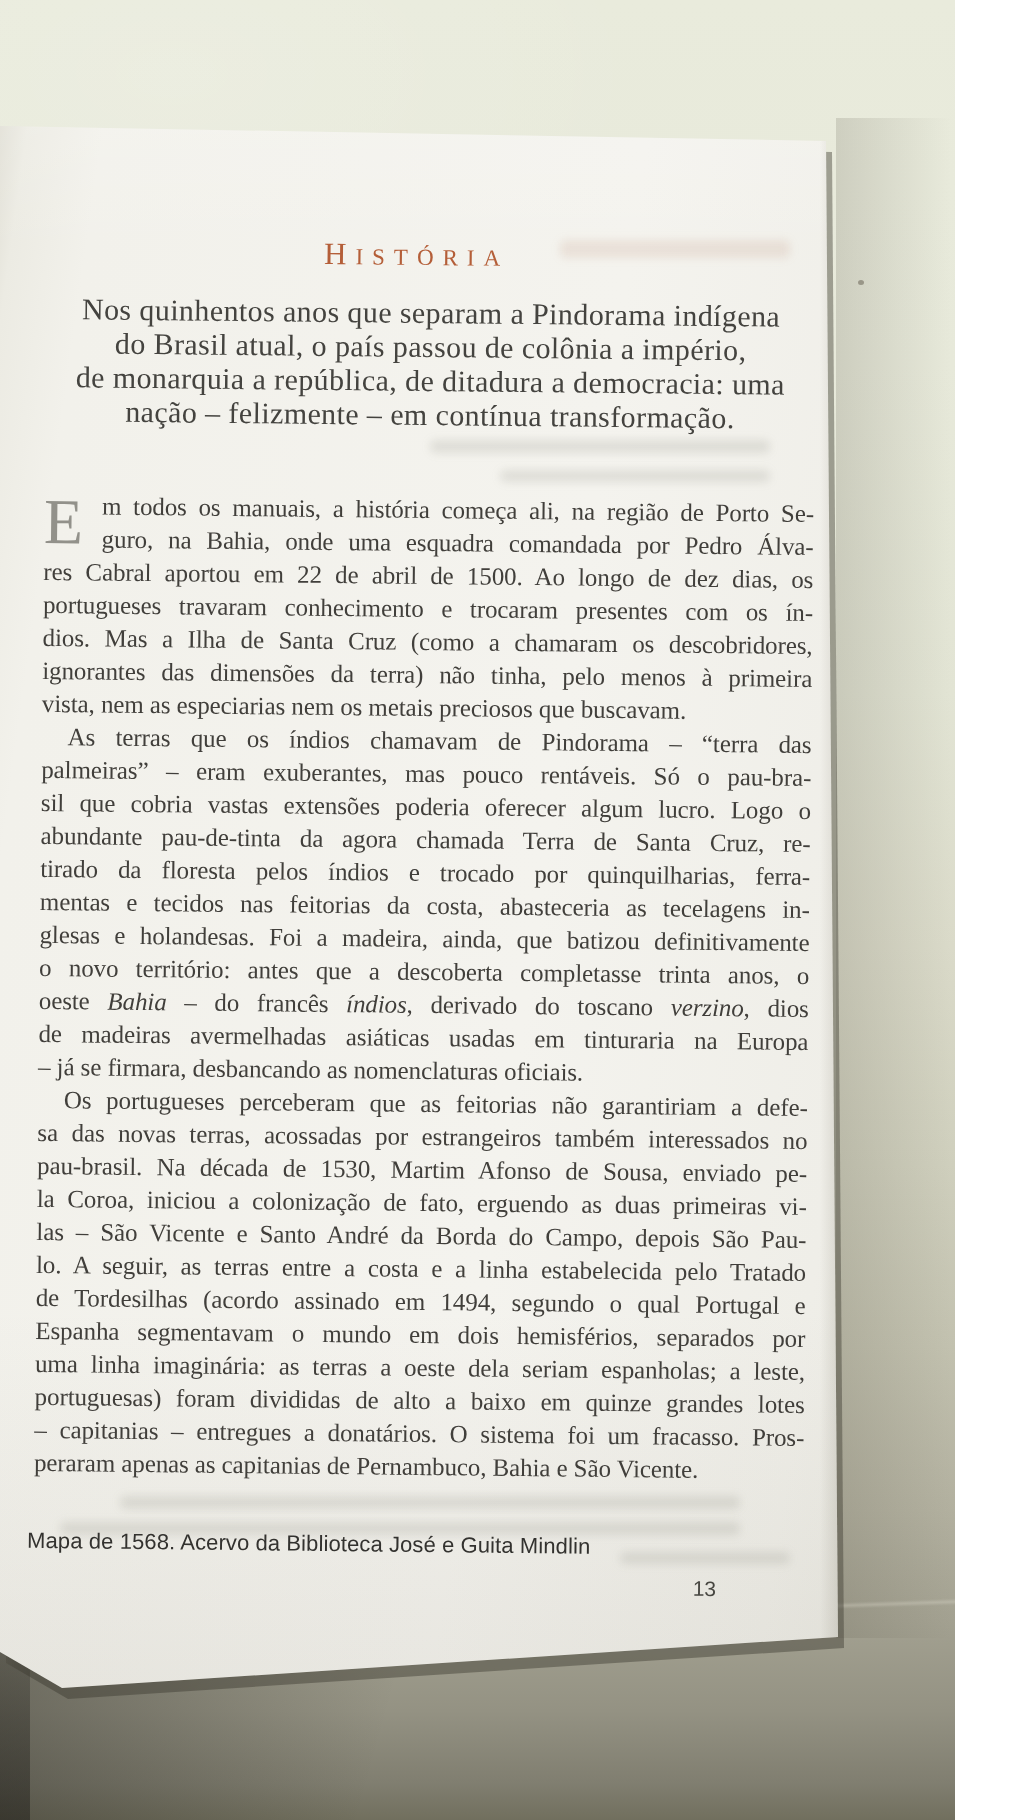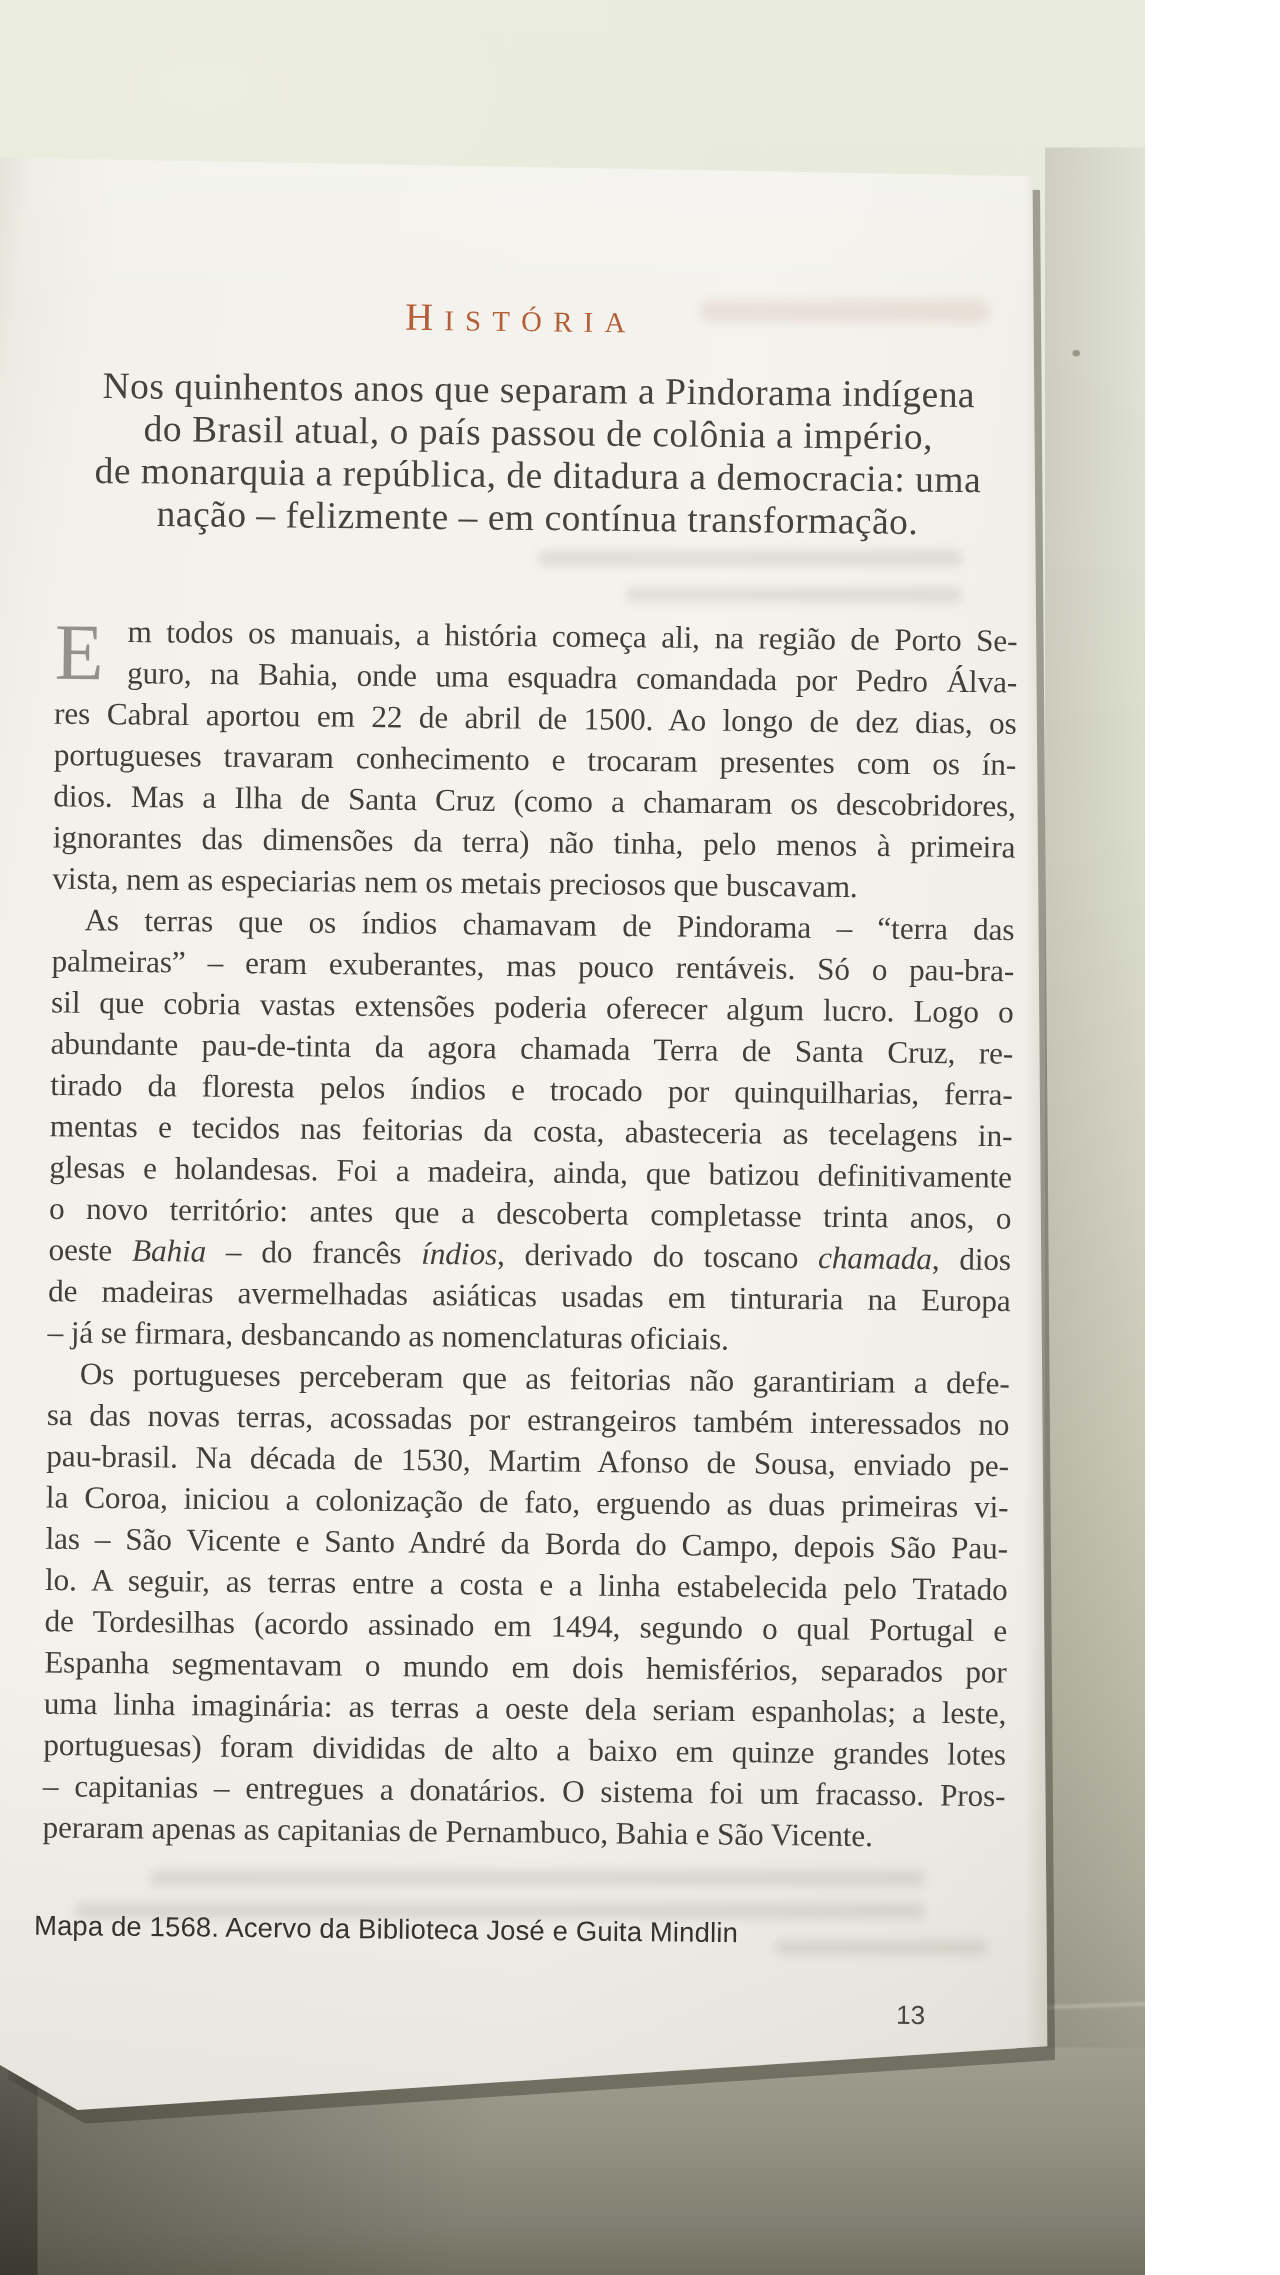--- a/index.html
+++ b/index.html
@@ -1,19 +1,19 @@
 <!DOCTYPE html>
 <html><head>
 <meta charset="utf-8">
 <style>
   html,body{margin:0;padding:0;}
   body{width:1024px;height:1820px;overflow:hidden;font-family:"Liberation Serif",serif;}
   .photo{position:absolute;inset:0;width:916px;height:1820px;overflow:hidden;
     background:linear-gradient(180deg,#e9ebdc 0%,#e7e9da 20%,#e2e4d4 38%,#dadac9 52%,
-      #cfcfbd 64%,#c2c1af 74%,#b2b09f 83%,#a3a191 89%,#949283 94%,#807e70 98%,#716f5e 100%);}
+      #cfcfbd 64%,#c2c1af 74%,#b2b09f 83%,#a3a191 89%,#949283 94%,#807e70 98%,#716f5e 100%);padding-left:39px;}
   .photo::before{content:"";position:absolute;inset:0;
     background:radial-gradient(ellipse 700px 400px at 18% 4%, rgba(255,255,255,0.14), rgba(255,255,255,0) 70%);}
   .right-band{position:absolute;left:836px;top:118px;width:160px;height:1520px;
     background:linear-gradient(90deg,rgba(100,96,82,0.20),rgba(100,96,82,0) 72%);}
   .left-sliver{position:absolute;left:0;top:1560px;width:30px;height:260px;
     background:linear-gradient(180deg,rgba(40,38,32,0) 0%,rgba(40,38,32,0.38) 60%,rgba(30,28,24,0.5) 100%);}
   .bottom-dark{position:absolute;left:-60px;top:1640px;width:560px;height:240px;
     background:linear-gradient(105deg,rgba(30,29,24,0.42),rgba(30,29,24,0) 75%);}
   .table-crease{position:absolute;left:828px;top:1601px;width:210px;height:3px;
     background:rgba(250,248,235,0.25);filter:blur(1px);transform:rotate(-2deg);}
@@ -57,22 +57,22 @@
   .bodytext .ln.el{text-align-last:left;}
   .bodytext .ln.in{text-indent:26px;}
   .bodytext .ln.dc{padding-left:58px;}
   .it{font-style:italic;}
 
   .dropcap{position:absolute;top:490px;left:0;width:56px;font-size:64px;line-height:64px;
     color:#92918a;}
 
   .caption{position:absolute;top:1528px;left:-6px;width:700px;
     font-family:"Liberation Sans",sans-serif;font-size:22px;color:#33322f;letter-spacing:0.1px;}
-  .pagenum{position:absolute;top:1570px;left:660px;width:72px;text-align:center;
-    font-family:"Liberation Sans",sans-serif;font-size:21px;color:#474641;margin-top:24px;}
+  .pagenum{position:absolute;top:1570px;left:660px;width:72px;text-align:left;
+    font-family:"Liberation Sans",sans-serif;font-size:21px;color:#474641;}
 </style>
 </head>
 <body>
 
 <div class="photo">
   <div class="right-band"></div>
   <div class="left-sliver"></div>
   <div class="bottom-dark"></div>
   <div class="table-crease"></div>
   <div class="speck"></div>
@@ -115,21 +115,21 @@
         <div class="ln el">vista, nem as especiarias nem os metais preciosos que buscavam.</div>
 
         <div class="ln in">As terras que os índios chamavam de Pindorama – “terra das</div>
         <div class="ln">palmeiras” – eram exuberantes, mas pouco rentáveis. Só o pau-bra-</div>
         <div class="ln">sil que cobria vastas extensões poderia oferecer algum lucro. Logo o</div>
         <div class="ln">abundante pau-de-tinta da agora chamada Terra de Santa Cruz, re-</div>
         <div class="ln">tirado da floresta pelos índios e trocado por quinquilharias, ferra-</div>
         <div class="ln">mentas e tecidos nas feitorias da costa, abasteceria as tecelagens in-</div>
         <div class="ln">glesas e holandesas. Foi a madeira, ainda, que batizou definitivamente</div>
         <div class="ln">o novo território: antes que a descoberta completasse trinta anos, o</div>
-        <div class="ln"><span>oeste </span><span class="it">Bahia</span><span> – do francês </span><span class="it">índios</span><span>, derivado do toscano </span><span class="it">chamada</span><span>, dios</span></div>
+        <div class="ln"><span>oeste </span><span class="it">Bahia</span><span> – do francês </span><span class="it">índios</span><span>, derivado do toscano </span><span class="it">verzino</span><span>, dios</span></div>
         <div class="ln">de madeiras avermelhadas asiáticas usadas em tinturaria na Europa</div>
         <div class="ln el">– já se firmara, desbancando as nomenclaturas oficiais.</div>
 
         <div class="ln in">Os portugueses perceberam que as feitorias não garantiriam a defe-</div>
         <div class="ln">sa das novas terras, acossadas por estrangeiros também interessados no</div>
         <div class="ln">pau-brasil. Na década de 1530, Martim Afonso de Sousa, enviado pe-</div>
         <div class="ln">la Coroa, iniciou a colonização de fato, erguendo as duas primeiras vi-</div>
         <div class="ln">las – São Vicente e Santo André da Borda do Campo, depois São Pau-</div>
         <div class="ln">lo. A seguir, as terras entre a costa e a linha estabelecida pelo Tratado</div>
         <div class="ln">de Tordesilhas (acordo assinado em 1494, segundo o qual Portugal e</div>

